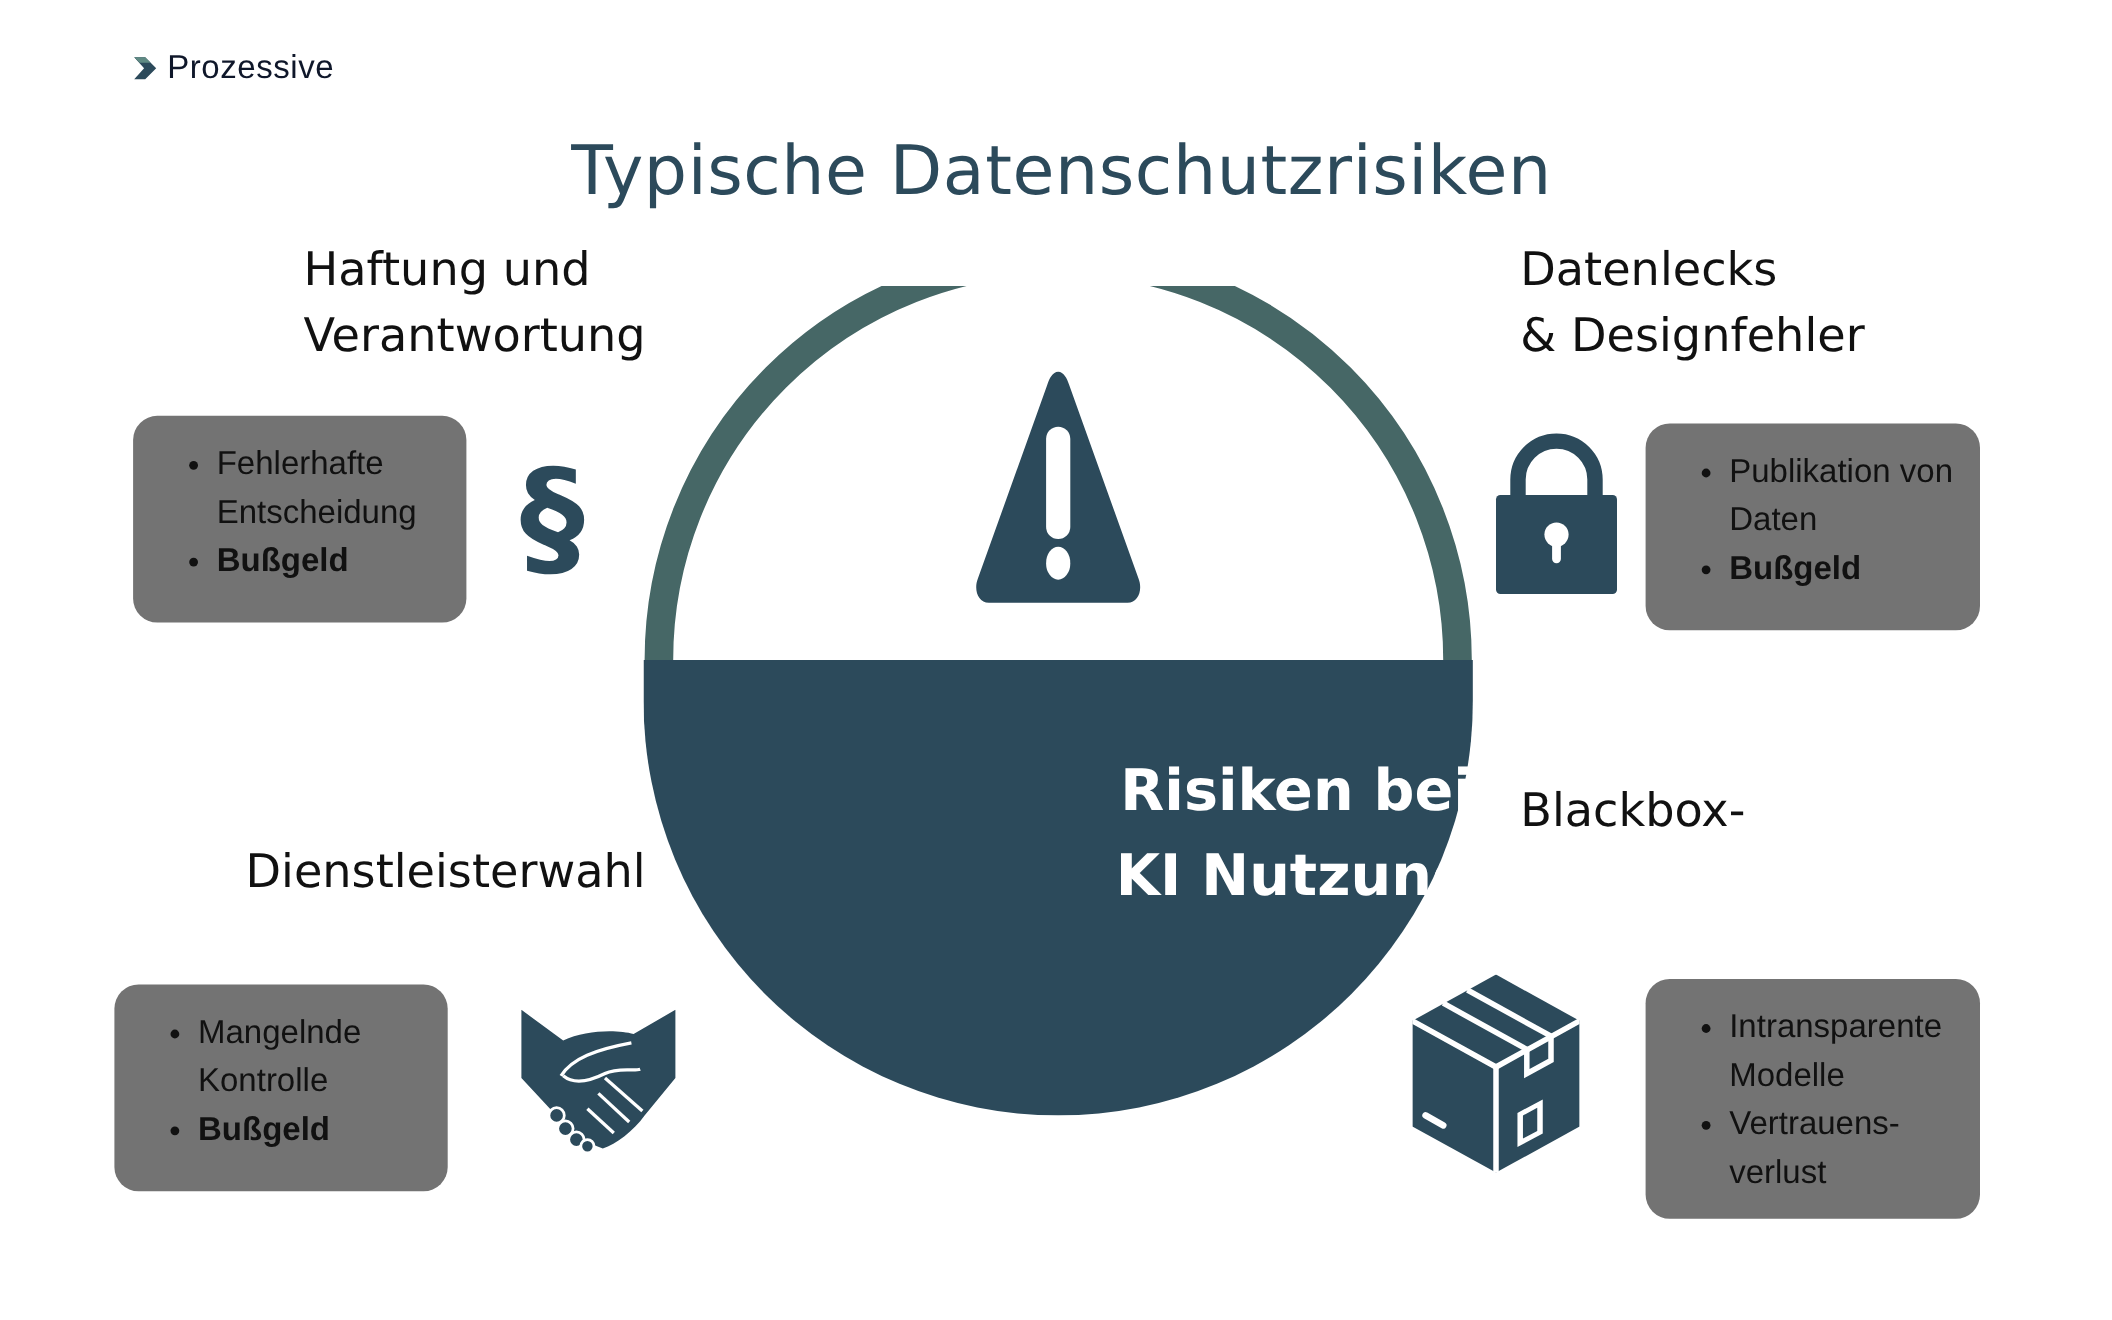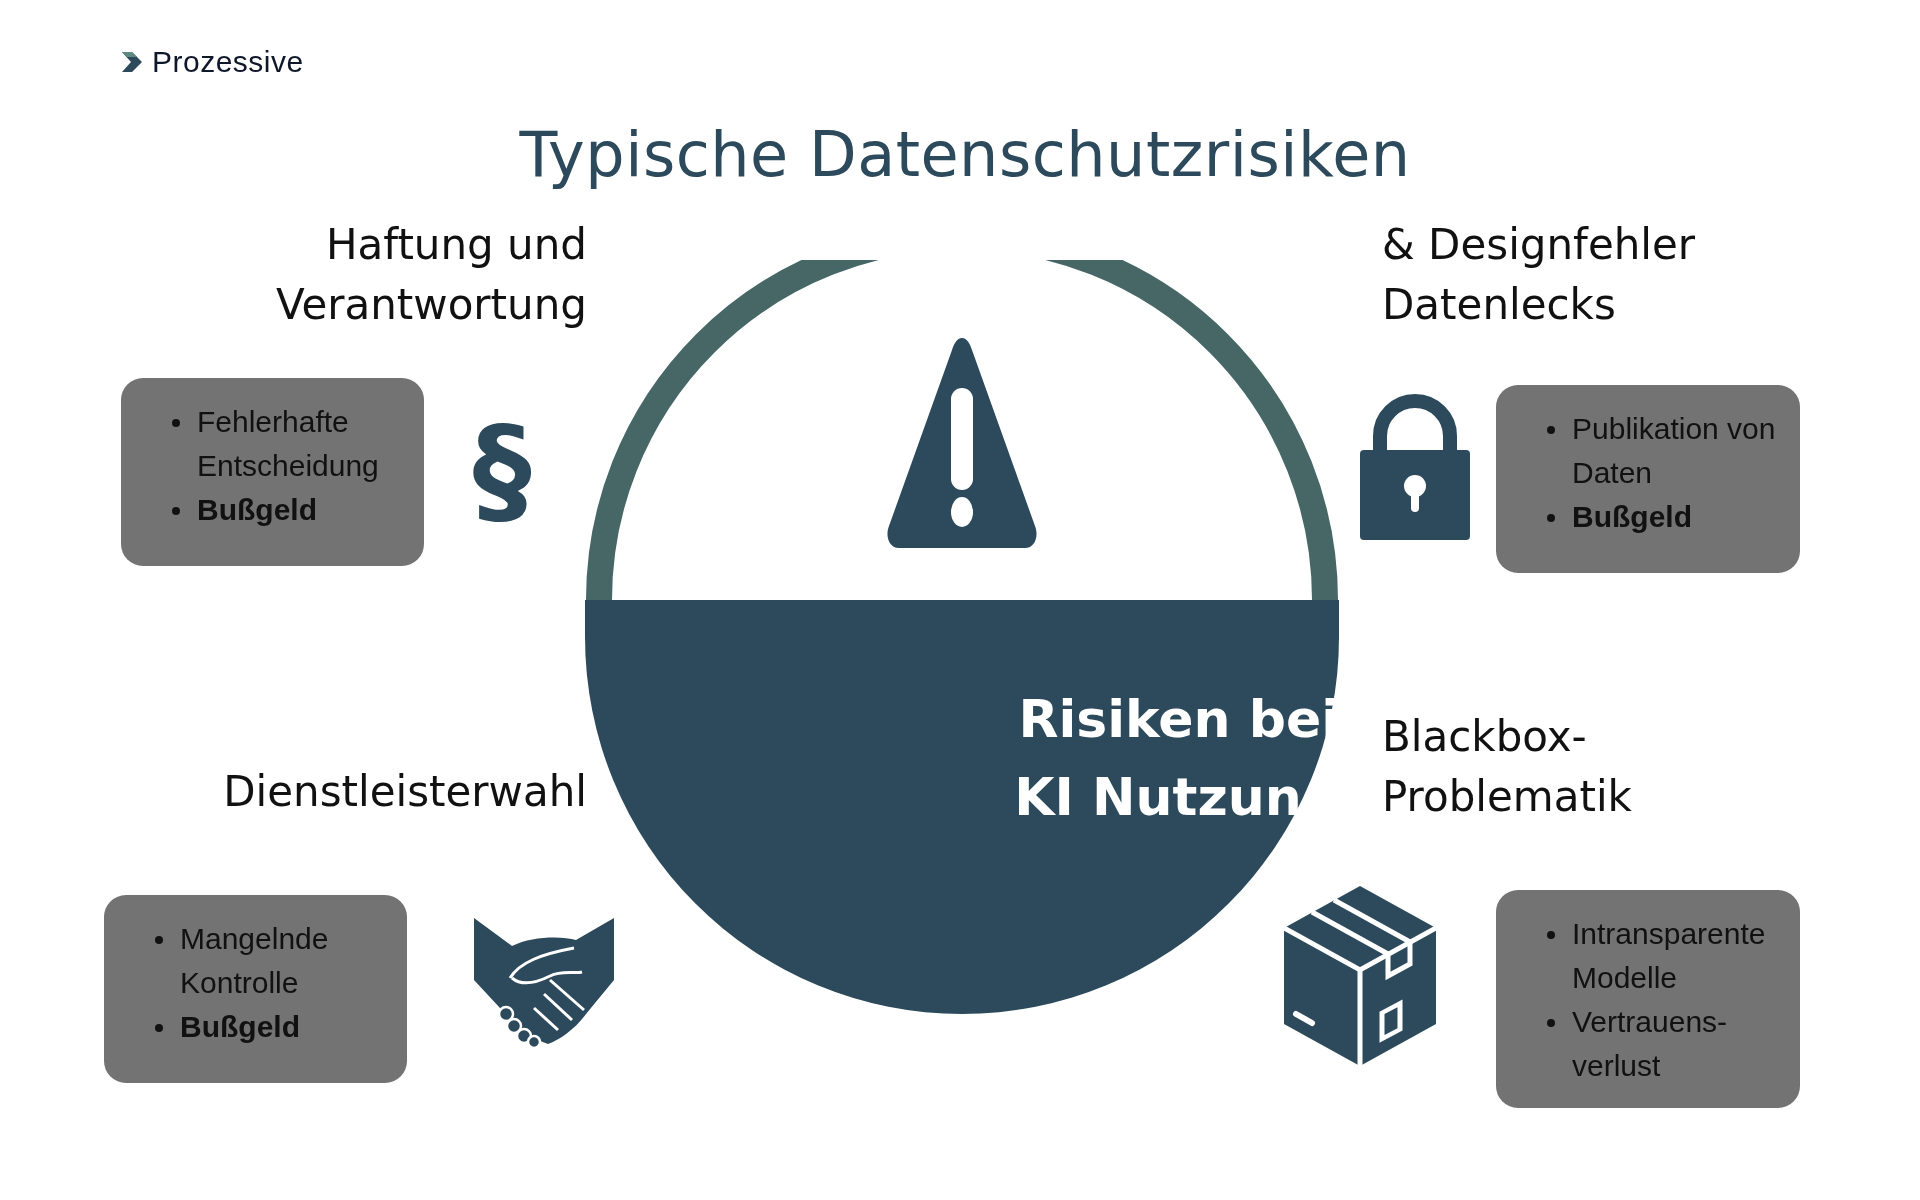--- a/index.html
+++ b/index.html
@@ -7,21 +7,21 @@
     body { position: relative; font-family: "Liberation Sans", sans-serif; color: #000; }
 
     .logo { position: absolute; left: 120px; top: 44px; height: 36px; display: flex; align-items: center; }
     .logo svg { width: 26px; height: 26px; margin-right: 6px; }
     .logo-text { font-family: Liberation Sans, sans-serif; font-size: 30px; color: #0f172a; letter-spacing: 0.5px; font-weight: normal; }
 
     .title { position: absolute; left: 0; width: 1930px; top: 118px; text-align: center;
       font-family: "DejaVu Sans", sans-serif; font-size: 62px; color: #2c4a5b; font-weight: normal; letter-spacing: 0.5px; }
 
     .heading { position: absolute; font-family: "DejaVu Sans", sans-serif; font-size: 42px; line-height: 60px; color: #111; font-weight: normal; }
-    .heading.right-align { text-align: right; }
+    .heading.right-align { text-align: left; }
     .h-tl { right: 1333px; top: 215px; }
     .h-tr { left: 1382px; top: 215px; }
     .h-bl { right: 1333px; top: 762px; }
     .h-br { left: 1382px; top: 707px; }
 
     .card { position: absolute; background: #737373; border-radius: 22px; padding: 22px 20px 0 51px; }
     .card ul { list-style: none; }
     .card li { position: relative; padding-left: 25px; font-family: "Liberation Sans", sans-serif; font-size: 30px; line-height: 44px; color: #111; }
     .card li::before { content: ""; position: absolute; left: 0; top: 19px; width: 8px; height: 8px; border-radius: 50%; background: #111; }
     .card li.bold { font-weight: bold; }
@@ -53,29 +53,28 @@
   <span class="logo-text">Prozessive</span>
 </div>
 
 <h1 class="title">Typische Datenschutzrisiken</h1>
 
 <div class="heading right-align h-tl">
   <div>Haftung und</div>
   <div>Verantwortung</div>
 </div>
 <div class="heading h-tr">
+  <div>Datenlecks</div>
   <div>&amp; Designfehler</div>
-  <div>Datenlecks</div>
 </div>
 <div class="heading right-align h-bl">
   <div>Dienstleisterwahl</div>
 </div>
 <div class="heading h-br">
   <div>Blackbox-</div>
-  <div>Problematik</div>
 </div>
 
 <div class="card c-tl">
   <ul>
     <li>Fehlerhafte Entscheidung</li>
     <li class="bold">Bußgeld</li>
   </ul>
 </div>
 <div class="card c-tr">
   <ul>

